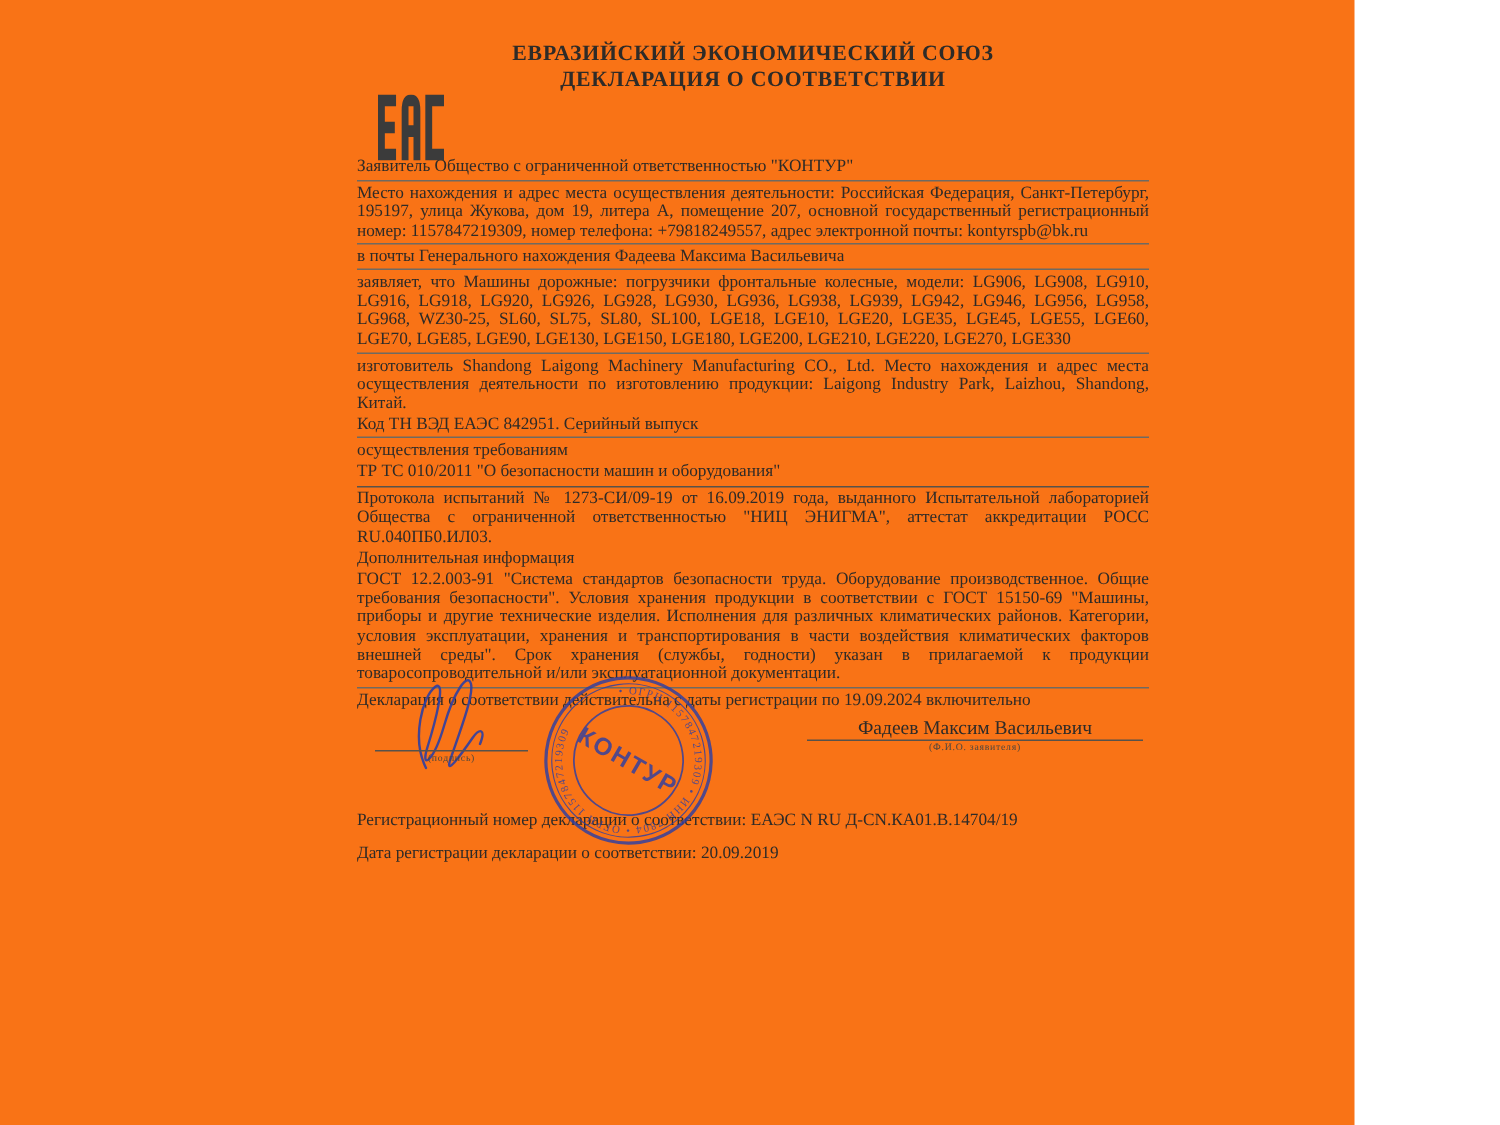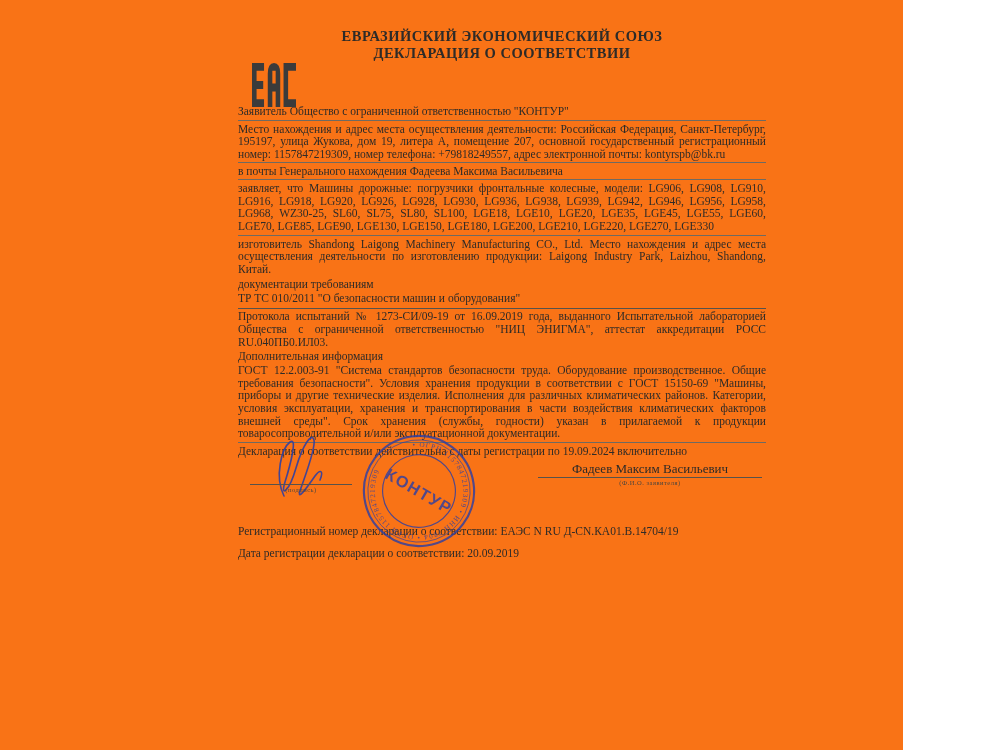--- a/index.html
+++ b/index.html
@@ -80,22 +80,26 @@
     <div class="r bb row-models">
       <span class="b">заявляет, что</span>
       <span>Машины дорожные: погрузчики фронтальные колесные,  модели: LG906, LG908, LG910, LG916, LG918, LG920, LG926, LG928, LG930, LG936, LG938, LG939, LG942, LG946, LG956, LG958, LG968, WZ30-25, SL60, SL75, SL80, SL100, LGE18, LGE10, LGE20, LGE35, LGE45, LGE55, LGE60, LGE70, LGE85, LGE90, LGE130, LGE150, LGE180, LGE200, LGE210, LGE220, LGE270, LGE330</span>
     </div>
 
     <div class="r row-manuf">
       <span class="b">изготовитель</span>
       <span>Shandong Laigong Machinery Manufacturing CO., Ltd. Место нахождения и адрес места осуществления деятельности по изготовлению продукции: Laigong Industry Park, Laizhou, Shandong, Китай.</span>
     </div>
 
+    <div class="r single bb row-tnved">
+      <span>Код ТН ВЭД ЕАЭС 842951.</span>
+      <span class="b">Серийный выпуск</span>
+    </div>
 
-    <div class="r single b row-complies">документации требованиям</div>
+    <div class="r single b row-complies">осуществления требованиям</div>
 
     <div class="r single bb2 row-reg">ТР ТС 010/2011 "О безопасности машин и оборудования"</div>
 
 
     <div class="r row-basis">Протокола испытаний № 1273-СИ/09-19 от 16.09.2019 года, выданного Испытательной лабораторией Общества с ограниченной ответственностью "НИЦ ЭНИГМА", аттестат аккредитации РОСС RU.040ПБ0.ИЛ03.</div>
 
 
     <div class="r single b row-addlabel">Дополнительная информация</div>
 
     <div class="r bb row-addinfo">ГОСТ 12.2.003-91 "Система стандартов безопасности труда. Оборудование производственное. Общие требования безопасности". Условия хранения продукции в соответствии с ГОСТ 15150-69 "Машины, приборы и другие технические изделия. Исполнения для различных климатических районов. Категории, условия эксплуатации, хранения и транспортирования в части воздействия климатических факторов внешней среды". Срок хранения (службы, годности) указан в прилагаемой к продукции товаросопроводительной и/или эксплуатационной документации.</div>

